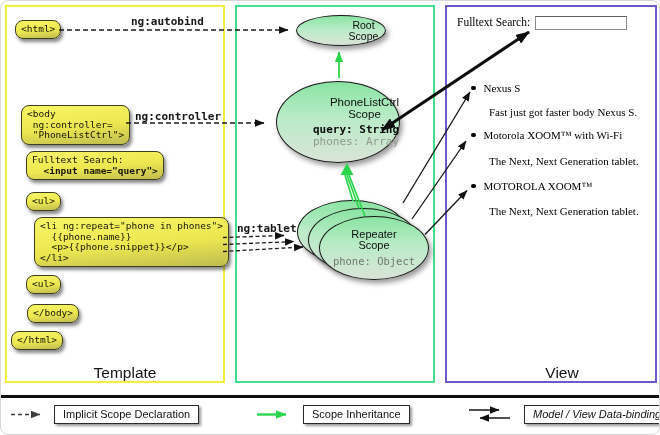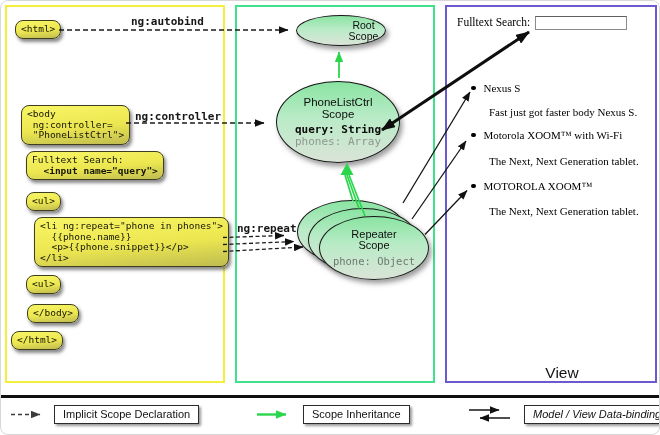--- a/index.html
+++ b/index.html
@@ -58,47 +58,48 @@
 </style>
 </head>
 <body>
 
 <div class="canvas">
 
   <div class="region template"></div>
   <div class="region model"></div>
   <div class="region view"></div>
 
+  <div class="col-label t">Template</div>
   <div class="col-label v">View</div>
 
   <div class="code z2" style="left:14px;top:19px;">&lt;html&gt;</div>
   <div class="code z2" style="left:20px;top:104px;">&lt;body
  ng:controller=
  "PhoneListCtrl"&gt;</div>
   <div class="code z2" style="left:25px;top:150px;"><span>Fulltext Search:</span>
 <span class="b">  &lt;input name="query"&gt;</span></div>
   <div class="code z2" style="left:25px;top:191px;">&lt;ul&gt;</div>
   <div class="code z2" style="left:33px;top:216px;">&lt;li ng:repeat="phone in phones"&gt;
   {{phone.name}}
   &lt;p&gt;{{phone.snippet}}&lt;/p&gt;
 &lt;/li&gt;</div>
   <div class="code z2" style="left:25px;top:274px;">&lt;ul&gt;</div>
   <div class="code z2" style="left:26px;top:303px;">&lt;/body&gt;</div>
   <div class="code z2" style="left:10px;top:330px;">&lt;/html&gt;</div>
 
   <div class="nglab" style="left:130px;top:14px;">ng:autobind</div>
   <div class="nglab" style="left:134px;top:109px;">ng:controller</div>
-  <div class="nglab" style="left:236px;top:221px;">ng:repeat</div>
+  <div class="nglab" style="left:236px;top:221px;">ng:tablet</div>
 
   <div class="ellipse z2" style="left:295px;top:14px;width:90px;height:31px;">
     <div class="title" style="font-size:10.5px;line-height:11px;margin-left:45px;">Root
 Scope</div>
   </div>
 
-  <div class="ellipse z2" style="left:275px;top:80px;width:124px;height:82px;">
+  <div class="ellipse z2" style="left:275px;top:80px;width:124px;height:82px;align-items:flex-end;">
     <div class="title">PhoneListCtrl
 Scope</div>
     <div style="height:4px;"></div>
     <div class="prop bold">query: String</div>
     <div class="prop gray">phones: Array</div>
   </div>
 
   <div class="ellipse z1" style="left:296px;top:199px;width:110px;height:64px;"></div>
   <div class="ellipse z2" style="left:307px;top:207px;width:110px;height:64px;"></div>
   <div class="ellipse z3" style="left:318px;top:215px;width:110px;height:64px;">

